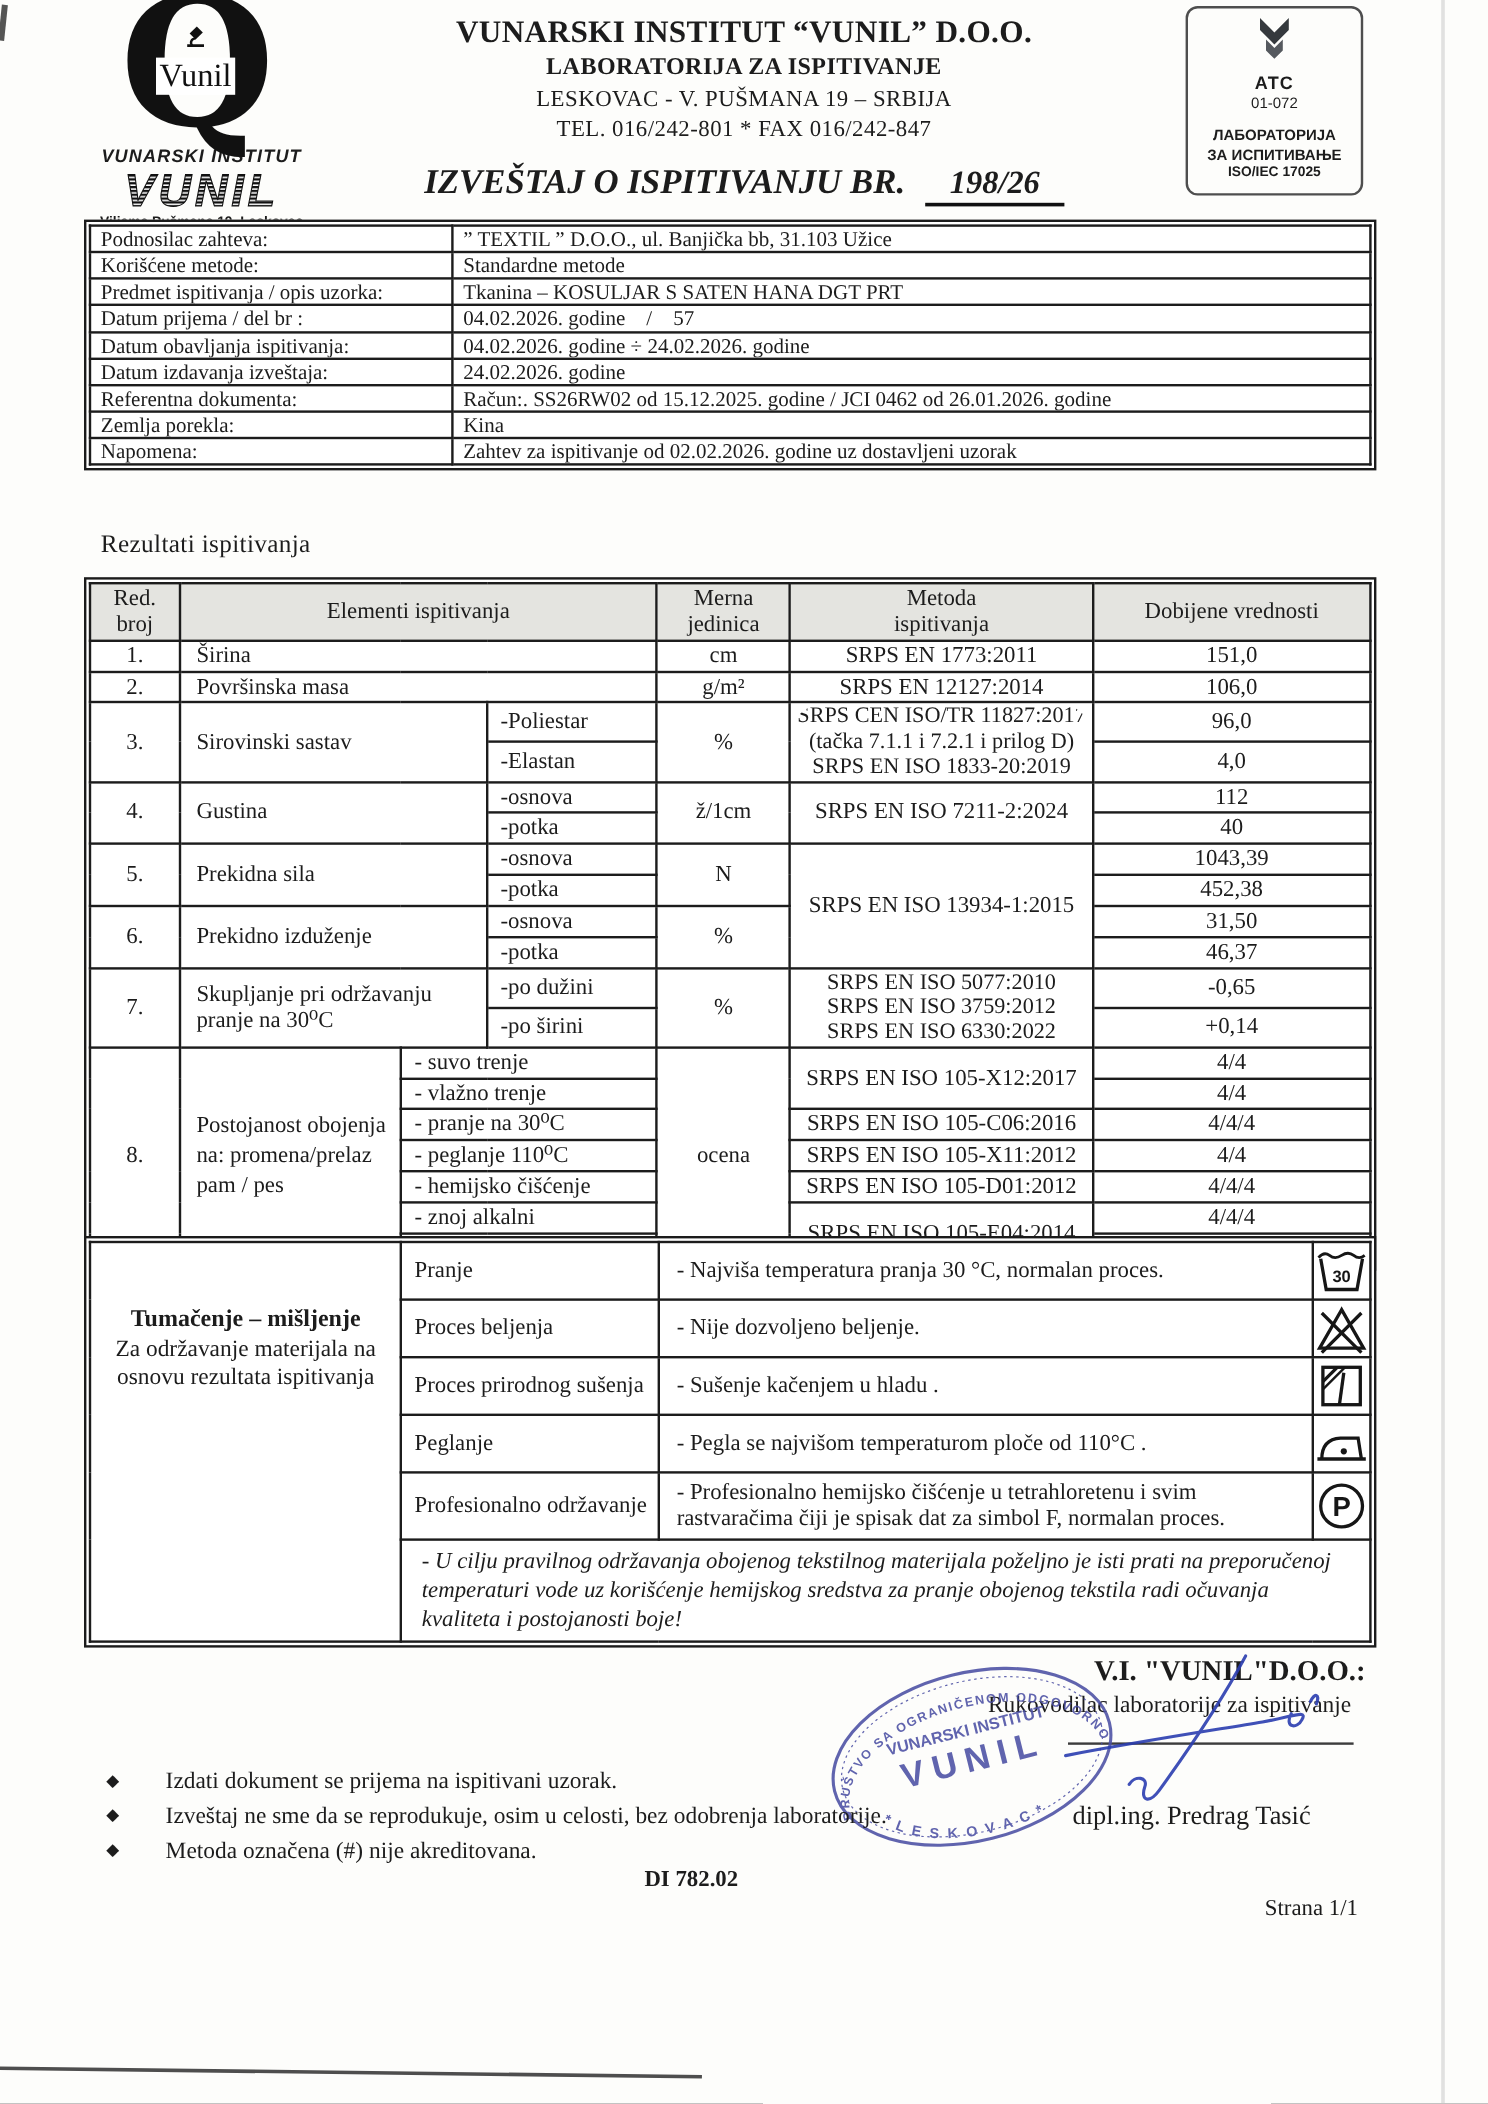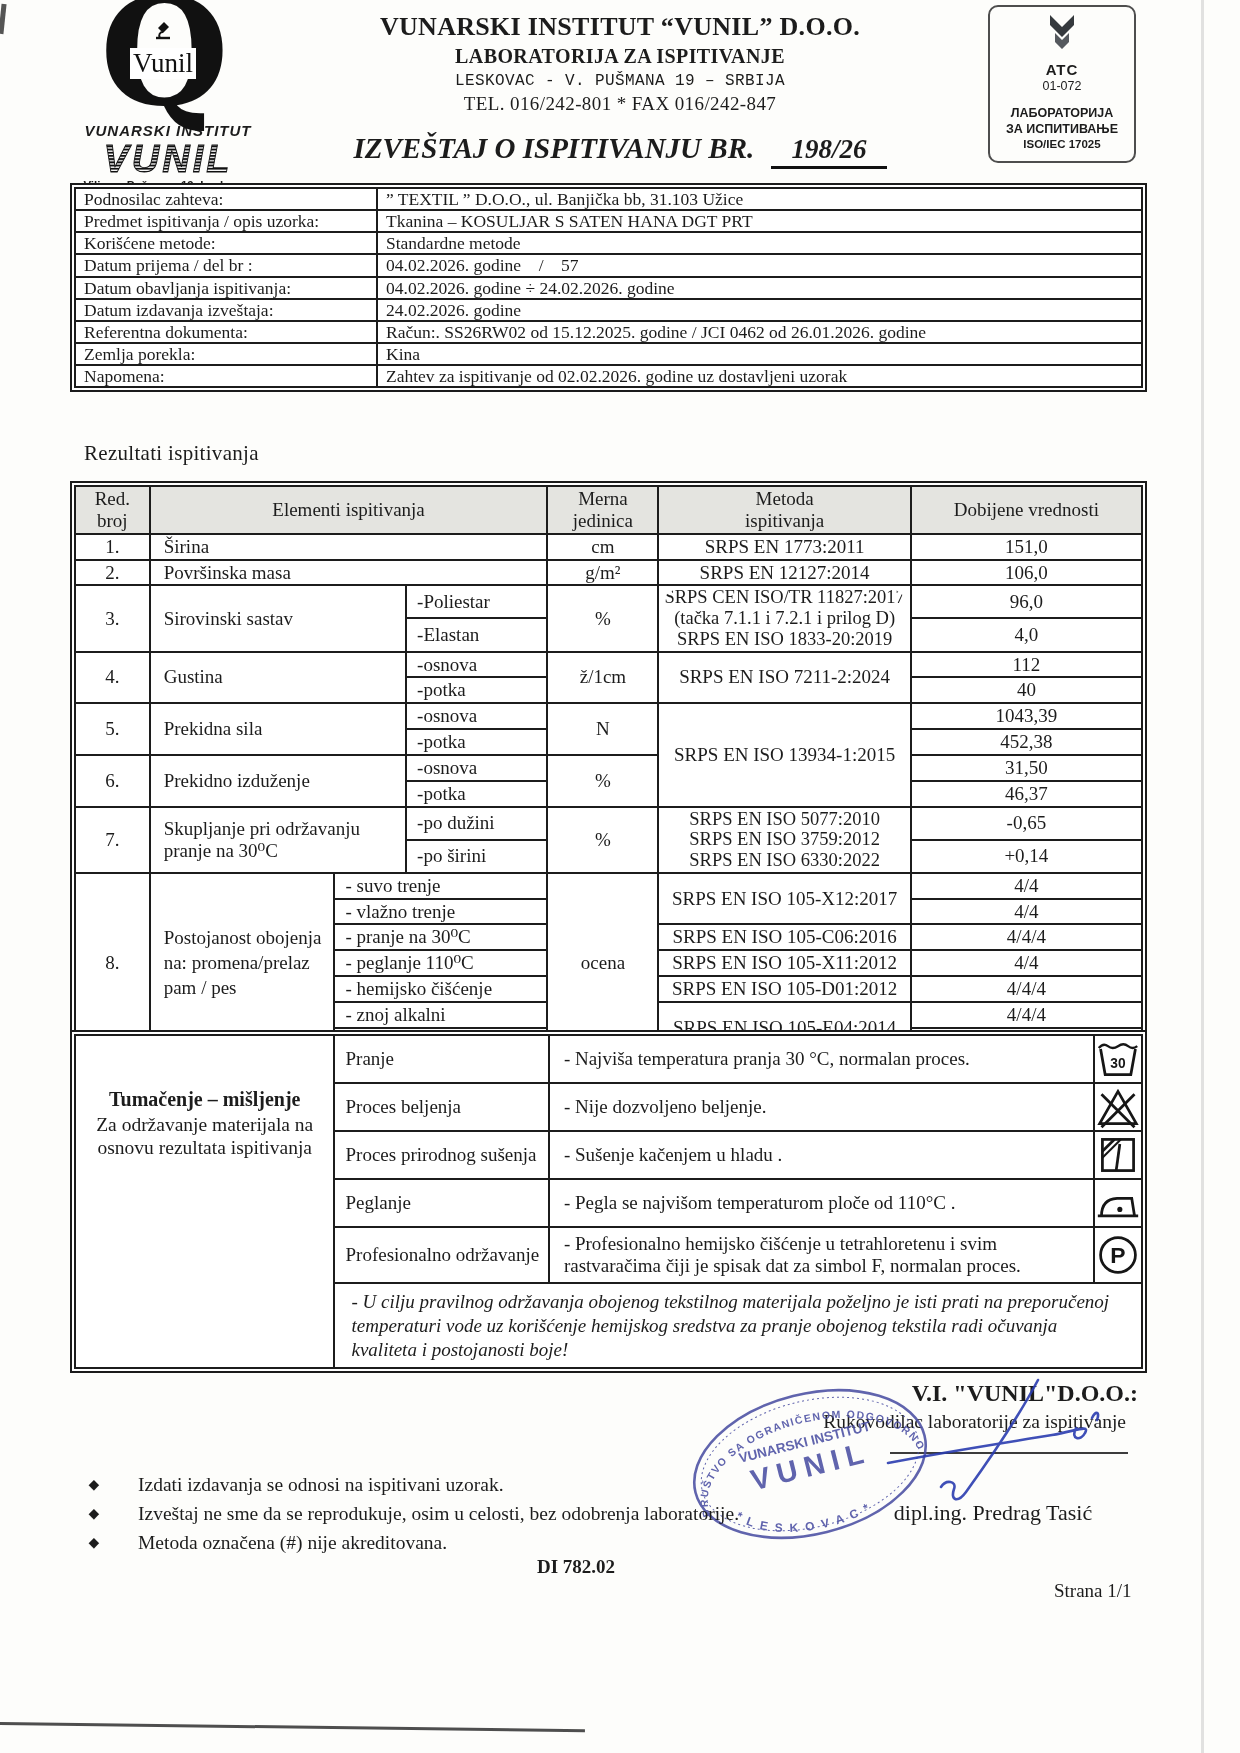--- a/index.html
+++ b/index.html
@@ -22,21 +22,21 @@
   .vunil-in{position:absolute;left:78px;top:46px;background:#fff;padding:0 3px;
             font-size:27px;color:#111;}
   .micro{position:absolute;left:100px;top:18px;}
   .logo-inst{margin-top:2px;font-family:"Liberation Sans",sans-serif;font-weight:bold;
              font-style:italic;font-size:15px;letter-spacing:1px;}
   .logo-addr{font-family:"Liberation Sans",sans-serif;font-weight:bold;font-size:11.5px;margin-top:-2px;}
 
   .center-head{left:285px;top:12px;width:670px;text-align:center;}
   .org-name{font-size:26px;font-weight:bold;letter-spacing:.3px;}
   .lab{font-size:20px;font-weight:bold;margin-top:3px;letter-spacing:.4px;}
-  .addr{font-size:16px;margin-top:4px;letter-spacing:.4px;font-family:Liberation Mono, monospace;}
+  .addr{font-size:19px;margin-top:4px;letter-spacing:.4px;}
   .tel{font-size:19px;margin-top:3px;letter-spacing:.4px;}
   .rep-title{margin-top:17px;font-size:29px;font-weight:bold;font-style:italic;}
   .rep-no{display:inline-block;font-size:27px;font-weight:bold;font-style:italic;
           border-bottom:3px solid #111;padding:0 20px 1px 20px;margin-left:10px;}
 
   .badge{left:988px;top:5px;width:148px;height:158px;border:2px solid #4e4e4e;border-radius:10px;
          text-align:center;font-family:"Liberation Sans",sans-serif;padding-top:6px;box-sizing:border-box;}
   .badge-acr{font-size:15px;font-weight:bold;letter-spacing:1px;margin-top:2px;}
   .badge-code{font-size:12.5px;margin-top:1px;}
   .badge-l{font-size:12.5px;font-weight:bold;line-height:1.25;}
@@ -147,26 +147,26 @@
       <colgroup>
           <col style="width:302px">
           <col>
         </colgroup>
       <tbody>
           <tr>
             <td>Podnosilac zahteva:</td>
             <td>” TEXTIL ” D.O.O., ul. Banjička bb, 31.103 Užice</td>
           </tr>
       <tr>
+            <td>Korišćene metode:</td>
+            <td>Standardne metode</td>
+          </tr>
+      <tr>
             <td>Predmet ispitivanja / opis uzorka:</td>
             <td>Tkanina – KOSULJAR S SATEN HANA DGT PRT</td>
-          </tr>
-      <tr>
-            <td>Korišćene metode:</td>
-            <td>Standardne metode</td>
           </tr>
       <tr>
             <td>Datum prijema / del br :</td>
             <td>04.02.2026. godine&nbsp;&nbsp;&nbsp;&nbsp;/&nbsp;&nbsp;&nbsp;&nbsp;57</td>
           </tr>
       <tr>
             <td>Datum obavljanja ispitivanja:</td>
             <td>04.02.2026. godine ÷ 24.02.2026. godine</td>
           </tr>
       <tr>
@@ -442,21 +442,21 @@
     <g stroke="#2b3db0" stroke-width="2.6" fill="none" stroke-linecap="round" opacity="0.9">
       <path d="M 248 101 C 310 89 370 80 412 73 C 436 69 450 62 445 71 C 441 79 430 78 436 66"></path>
       <path d="M 398 18 C 380 52 352 94 326 130 C 318 141 310 139 314 127 C 317 119 306 117 301 125"></path>
       <path d="M 452 56 C 456 48 460 50 457 58"></path>
     </g>
   </svg>
 
   <ul class="abs bullets">
     <li>
         <span class="dia">◆</span>
-        <span>Izdati izdavanja se odnosi na ispitivani uzorak.</span>
+        <span>Izdati dokument se prijema na ispitivani uzorak.</span>
       </li>
     <li>
         <span class="dia">◆</span>
         <span>Izveštaj ne sme da se reprodukuje, osim u celosti, bez odobrenja laboratorije.</span>
       </li>
     <li>
         <span class="dia">◆</span>
         <span>Metoda označena (#) nije akreditovana.</span>
       </li>
   </ul>

